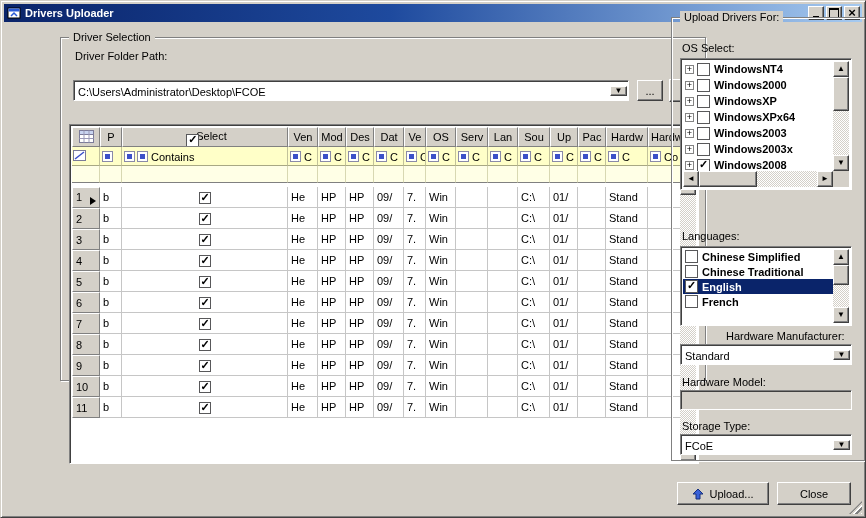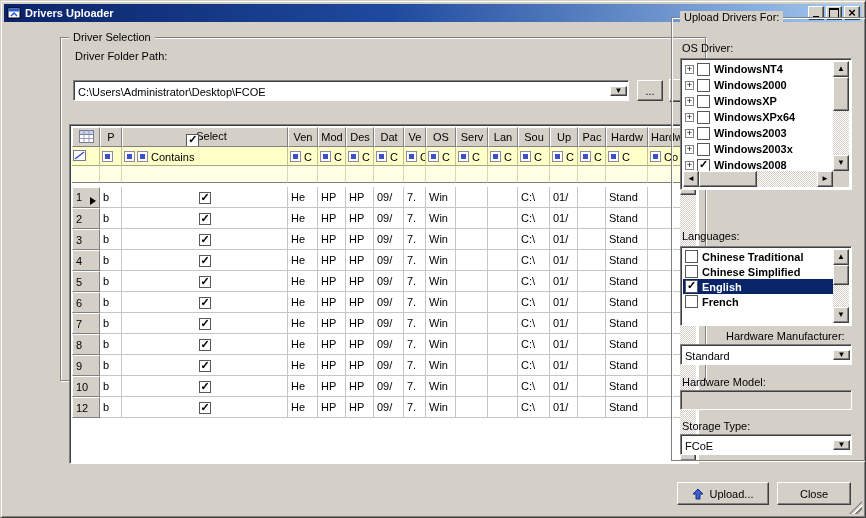--- a/index.html
+++ b/index.html
@@ -428,21 +428,21 @@
               <td class="cell"></td>
               <td class="cell"></td>
               <td class="cell">C:\</td>
               <td class="cell">01/</td>
               <td class="cell"></td>
               <td class="cell">Stand</td>
               <td class="cell"></td>
             </tr>
             <tr class="grid-row">
               <td class="rowhdr">
-                <span class="rownum">12</span>
+                <span class="rownum">11</span>
               </td>
               <td class="cell">b</td>
               <td class="cell sel-cell"><span class="cb checked"></span></td>
               <td class="cell">He</td>
               <td class="cell">HP</td>
               <td class="cell">HP</td>
               <td class="cell">09/</td>
               <td class="cell">7.</td>
               <td class="cell">Win</td>
               <td class="cell"></td>
@@ -465,21 +465,21 @@
         <div class="sb-btn raised">
           <span class="glyph">▼</span>
         </div>
       </div>
     </div>
   </div>
 
   <div class="groupbox gb-right">
     <span class="legend">Upload Drivers For:</span>
 
-    <div class="lbl os-lbl">OS Driver:</div>
+    <div class="lbl os-lbl">OS Select:</div>
     <div class="os-list sunken">
       <div class="os-items" id="os-items">
           <div class="tree-item">
             <span class="expander">+</span>
             <span class="cb"></span>
             <span class="item-label">WindowsNT4</span>
           </div>
           <div class="tree-item">
             <span class="expander">+</span>
             <span class="cb"></span>
@@ -534,25 +534,25 @@
         </div>
       </div>
       <div class="sb-corner"></div>
     </div>
 
     <div class="lbl lang-lbl">Languages:</div>
     <div class="lang-list sunken">
       <div class="lang-items" id="lang-items">
           <div class="lang-item">
             <span class="cb"></span>
+            <span class="item-label">Chinese Simplified</span>
+          </div>
+          <div class="lang-item">
+            <span class="cb"></span>
             <span class="item-label">Chinese Traditional</span>
-          </div>
-          <div class="lang-item">
-            <span class="cb"></span>
-            <span class="item-label">Chinese Simplified</span>
           </div>
           <div class="lang-item selected">
             <span class="cb checked"></span>
             <span class="item-label">English</span>
           </div>
           <div class="lang-item">
             <span class="cb"></span>
             <span class="item-label">French</span>
           </div>
         </div>

